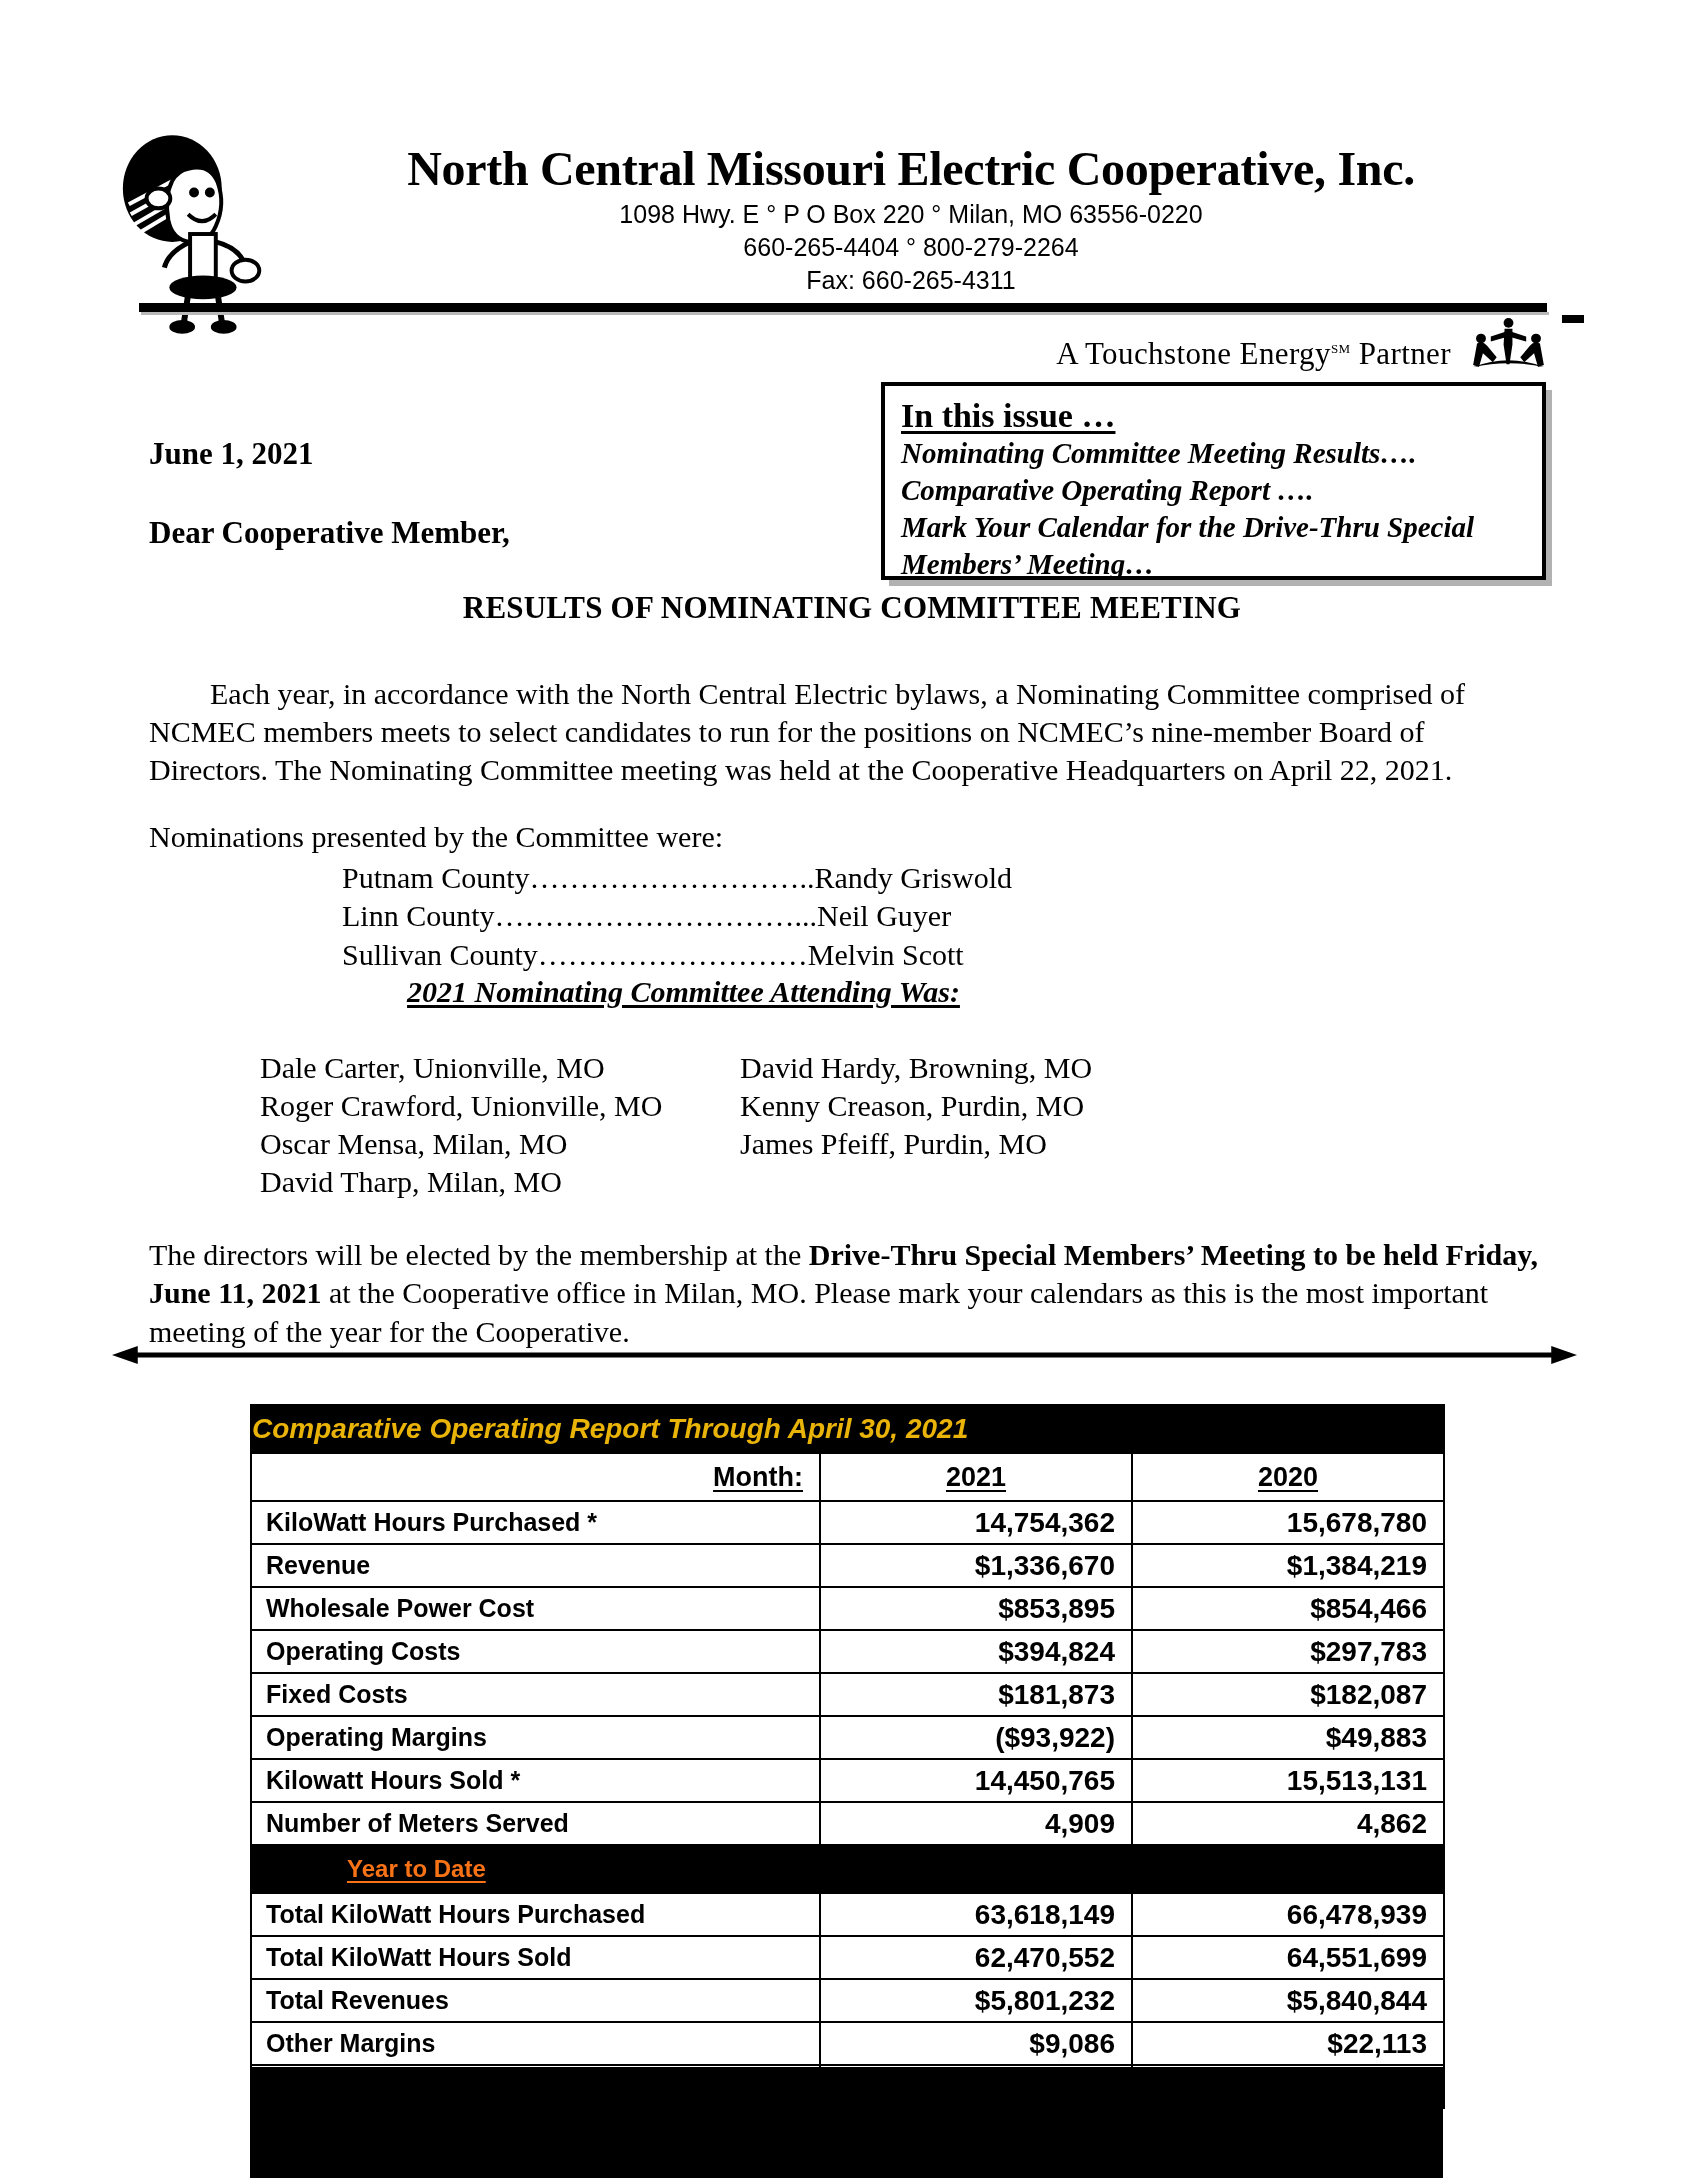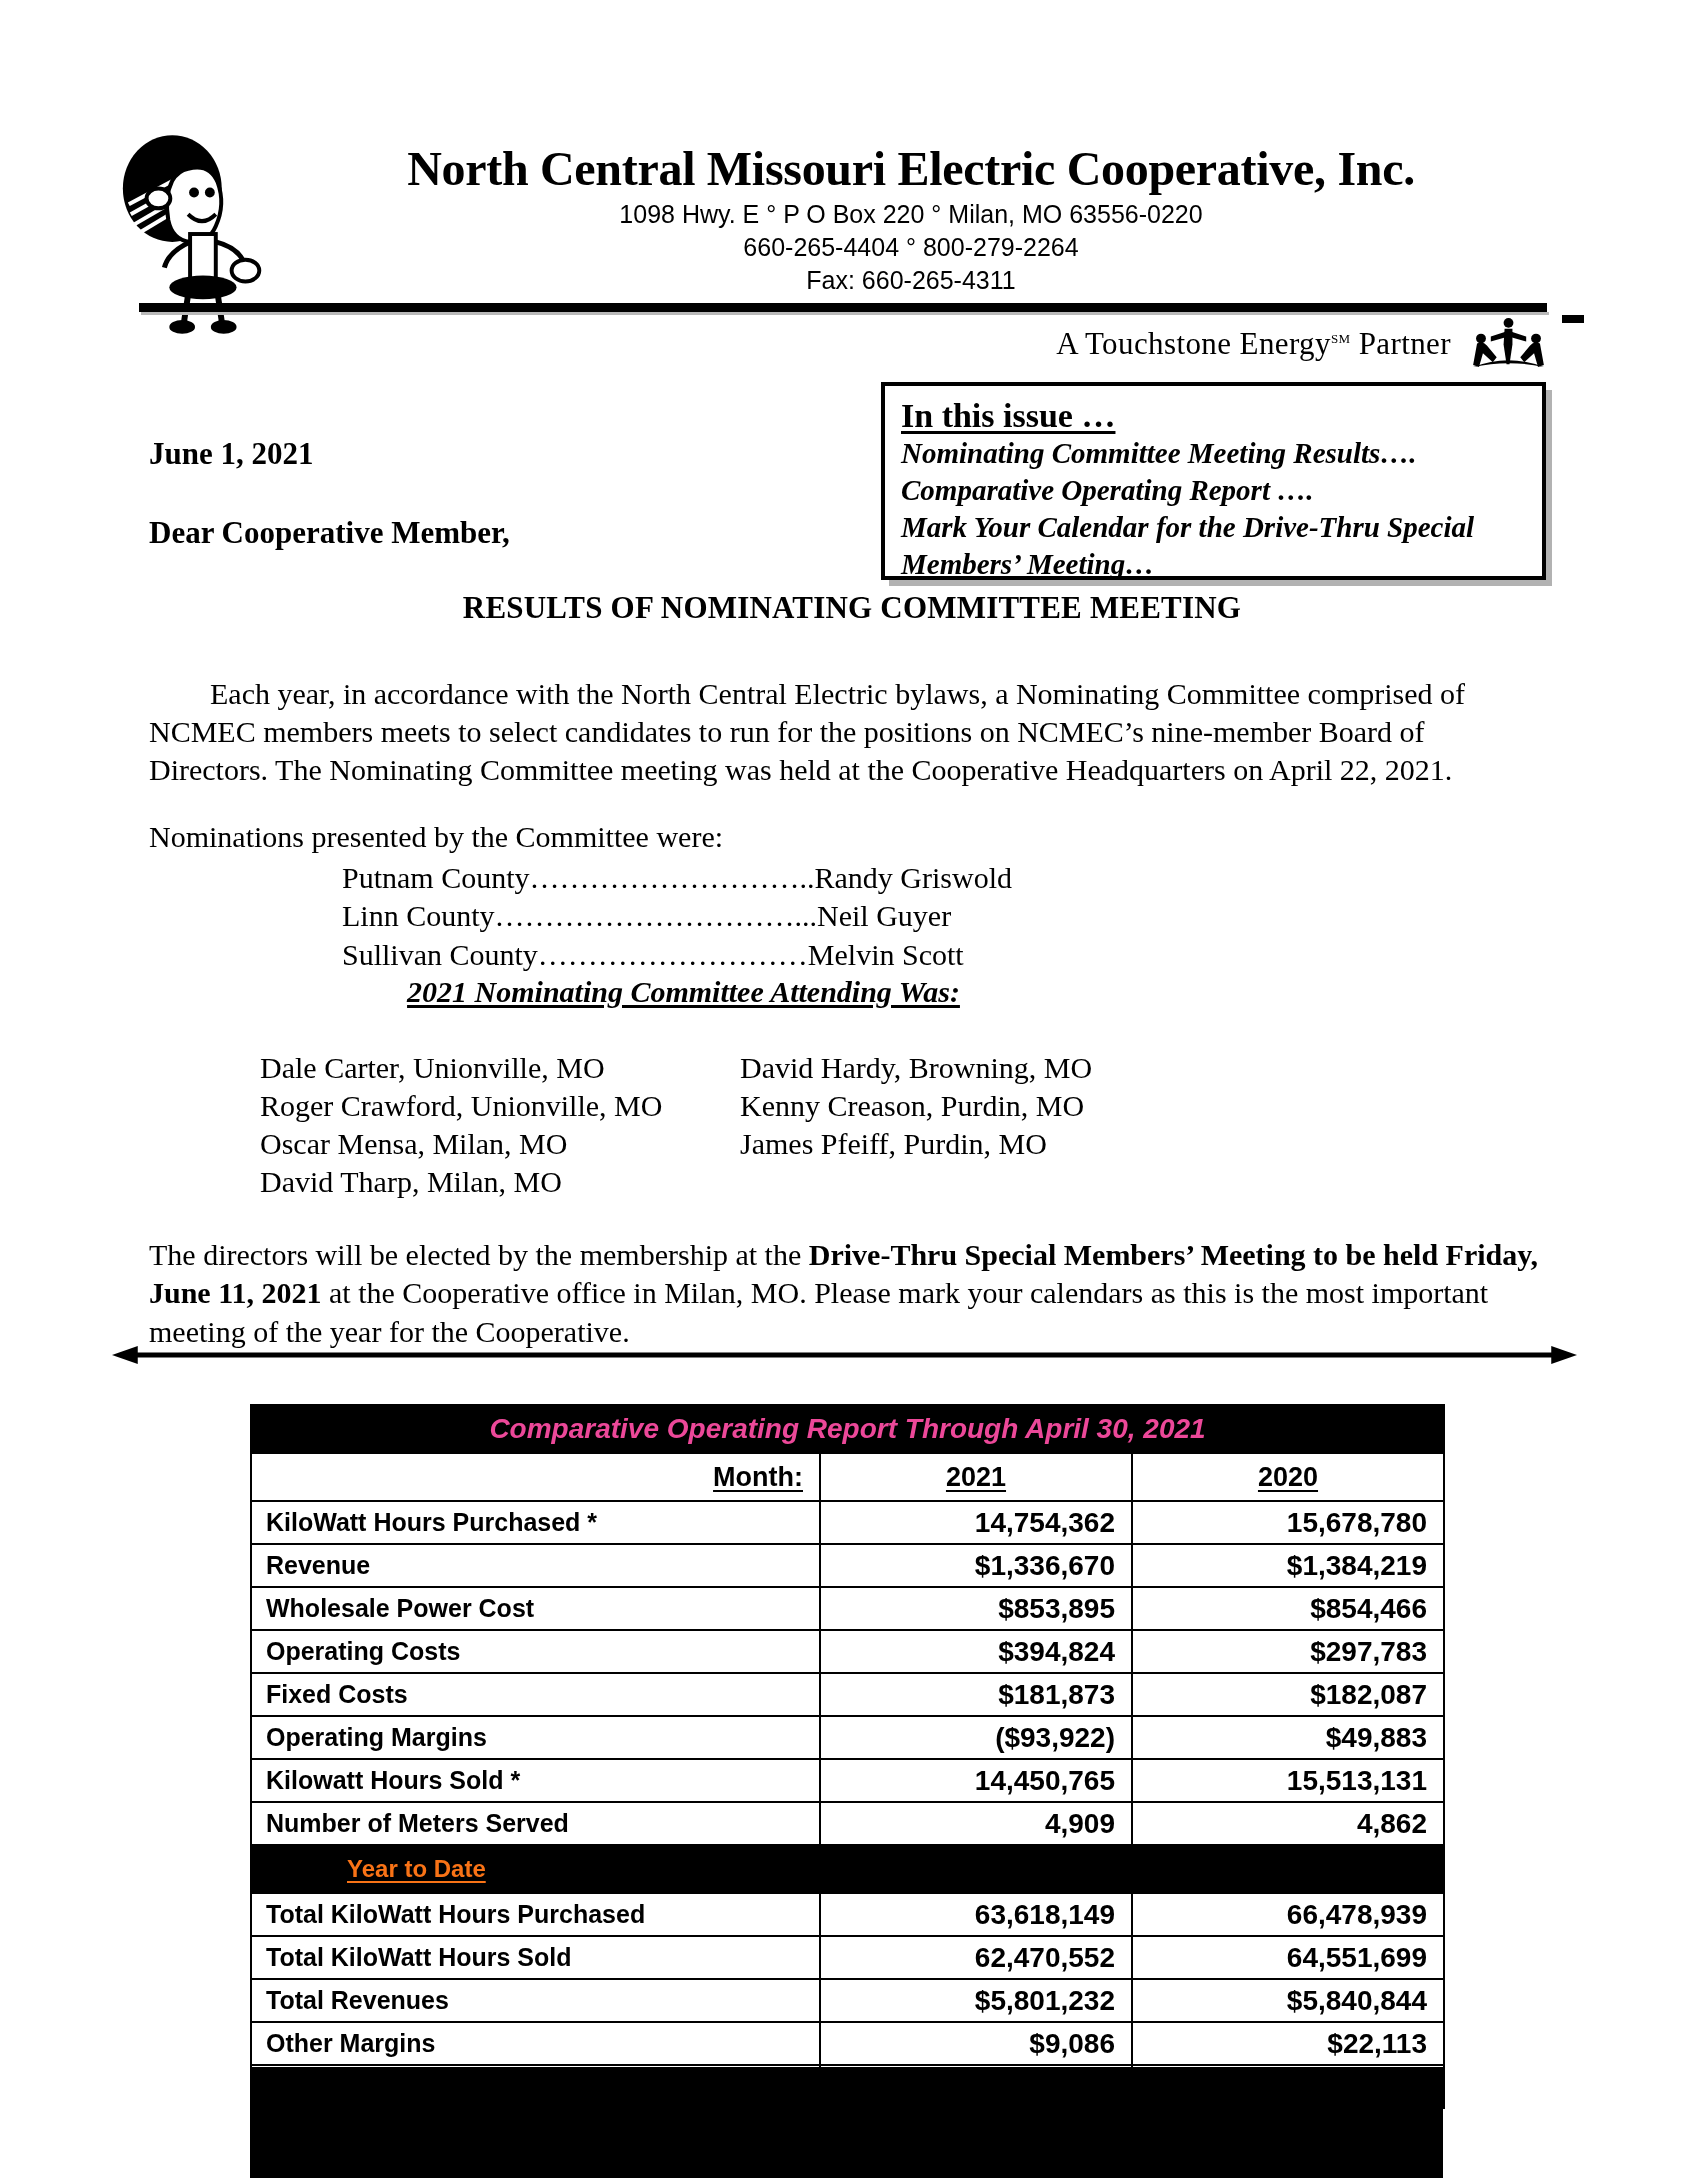--- a/index.html
+++ b/index.html
@@ -81,21 +81,21 @@
     left:2px; top:9px;
     width:1408px; height:3px;
     background:#b9b9b9;
   }
 
   .touchstone {
     position: absolute;
     right: 127px;
     top: 315px;
     display: flex;
-    align-items: center;
+    align-items: flex-end;
     gap: 10px;
   }
   .touchstone-text {
     font-family: "Liberation Serif", serif;
     font-size: 31px;
     letter-spacing: 0.4px;
     white-space: nowrap;
   }
   .touchstone-text sup { font-size: 13px; vertical-align: super; }
   .touchstone-mark { width: 95px; height: 57px; position: relative; }
@@ -250,22 +250,22 @@
     table-layout: fixed;
   }
   .report-table td {
     border: 2px solid #000000;
     padding: 0;
     height: 41px;
     vertical-align: middle;
   }
   .tbl-title td {
     background: #000000;
-    color: #ec4899;
-    text-align: center;
+    color: #eab308;
+    text-align: left;
     font-weight: bold;
     font-style: italic;
     font-size: 28px;
     height: 46px;
     border: 2px solid #000000;
   }
   .tbl-subhead td {
     font-weight: bold;
     font-size: 27px;
     height: 46px;

